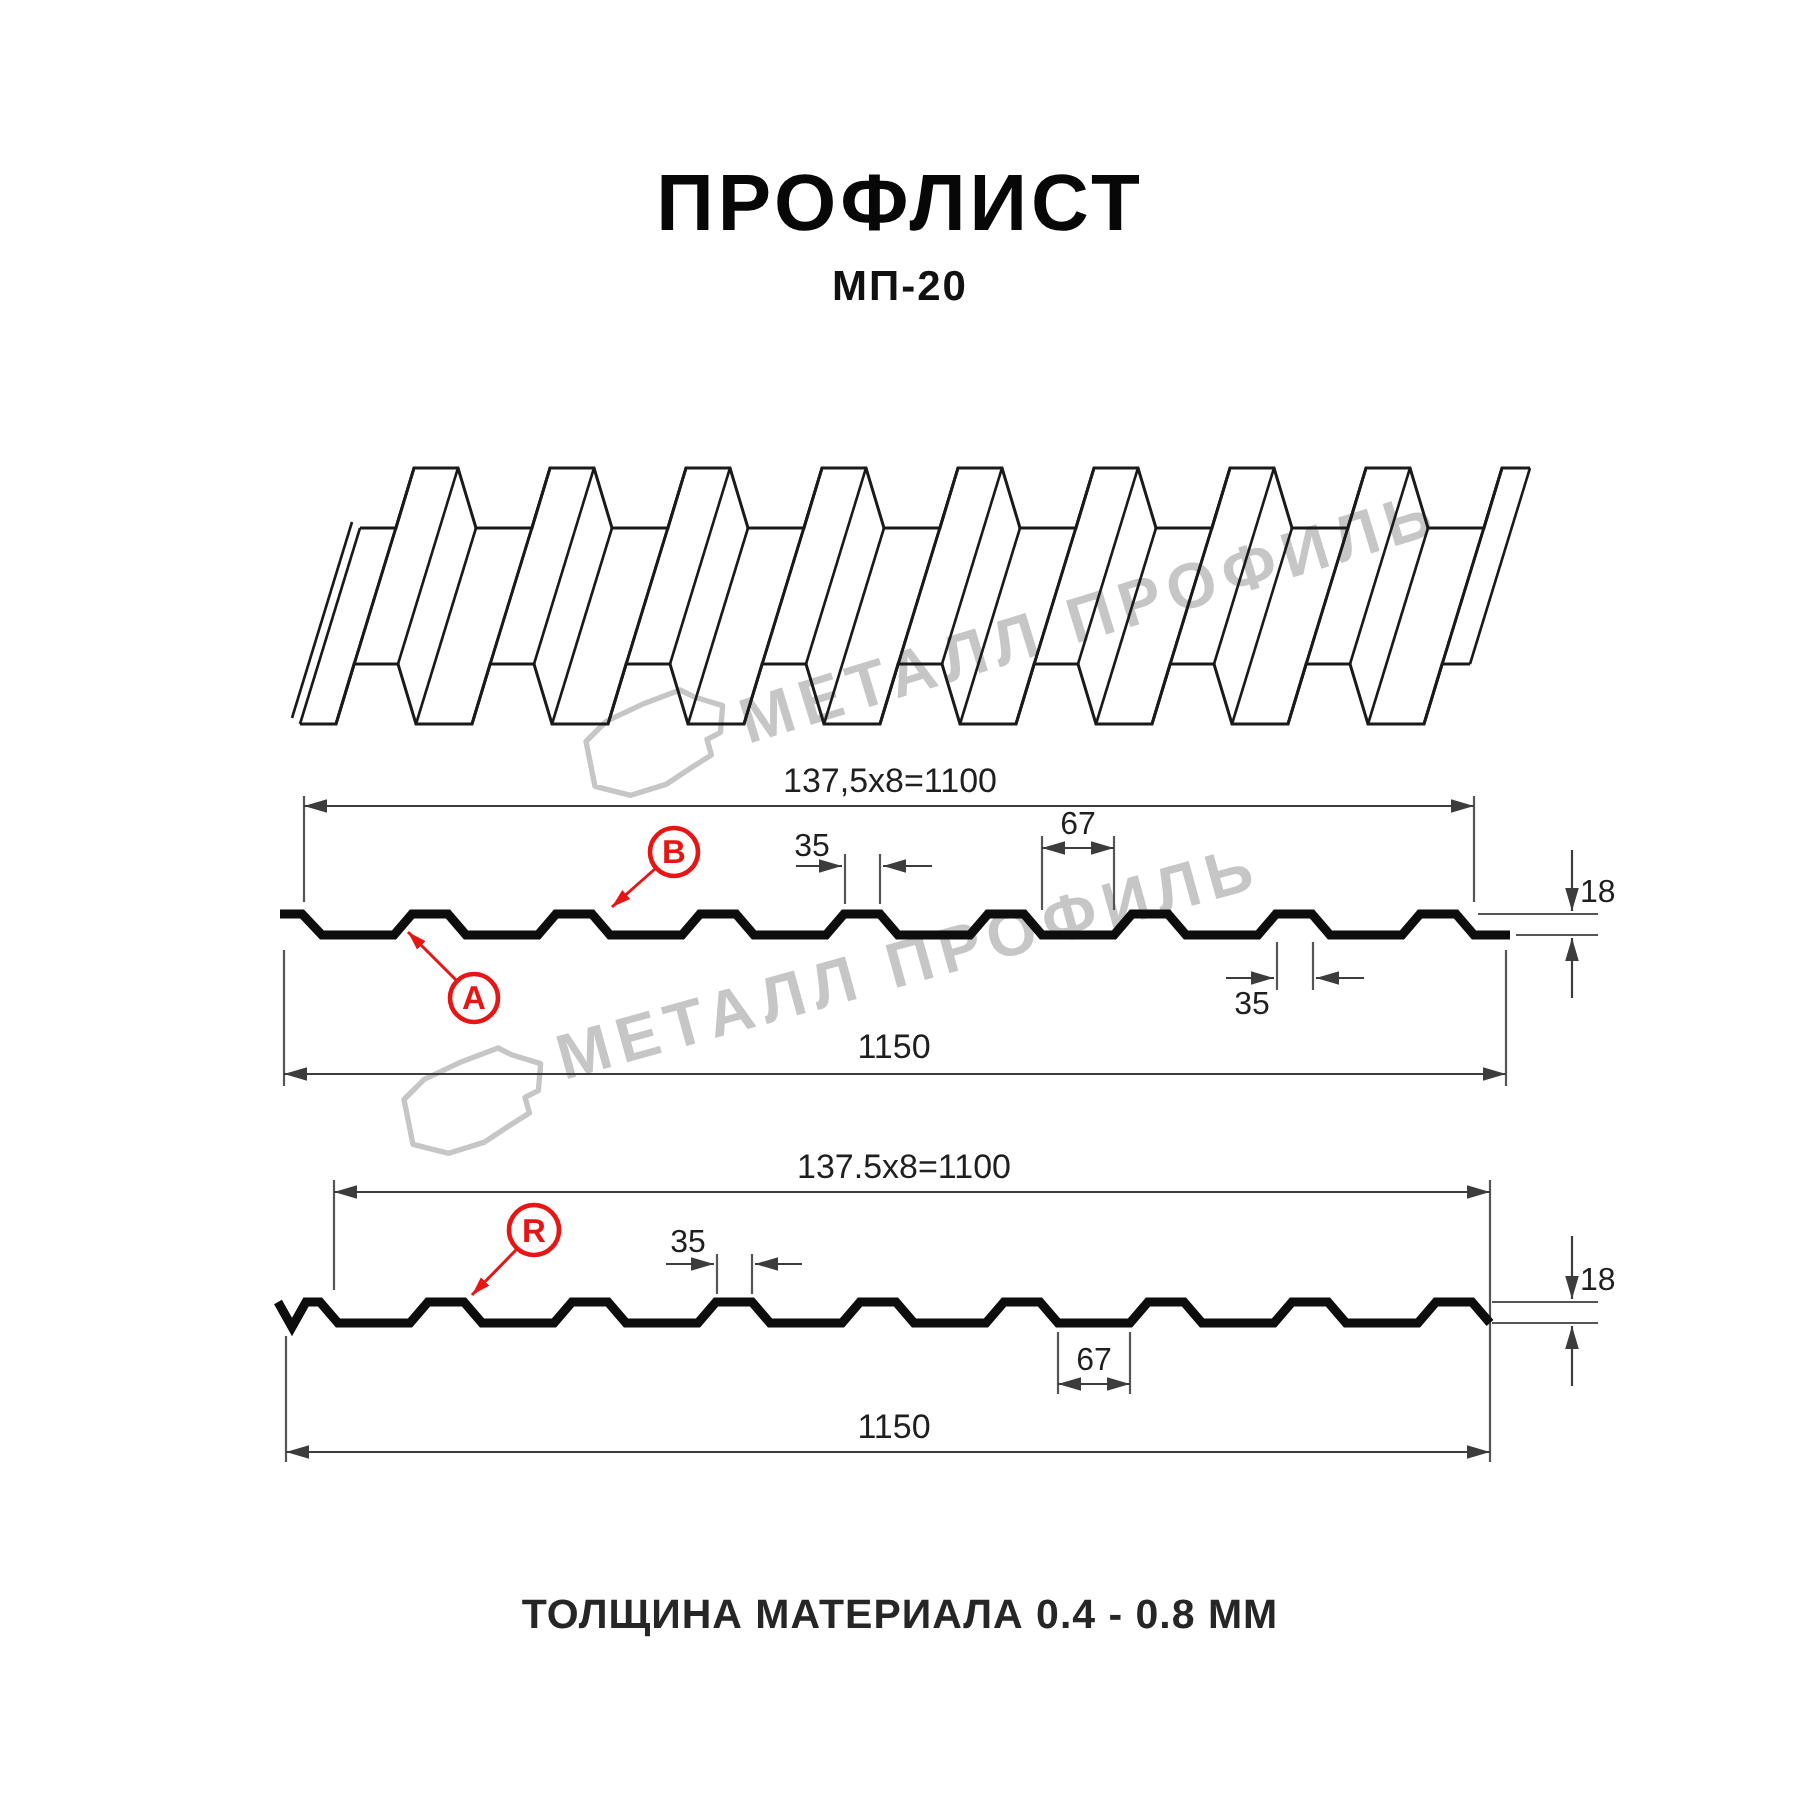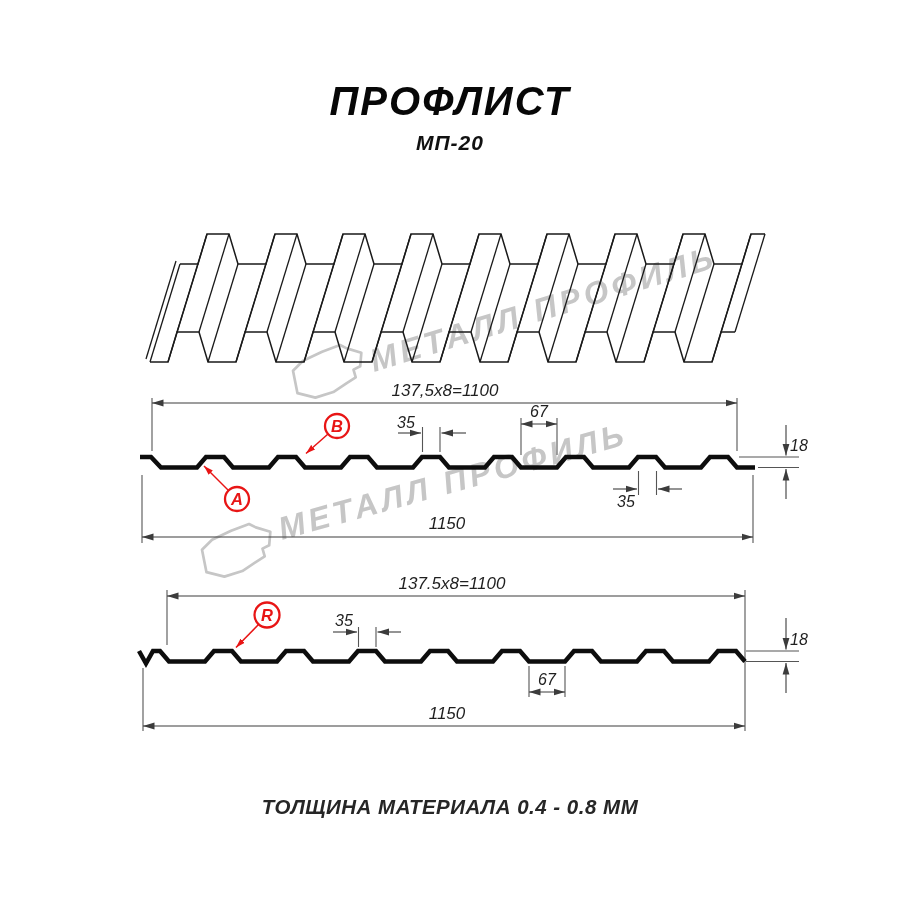--- a/index.html
+++ b/index.html
@@ -1,17 +1,17 @@
 <!DOCTYPE html>
 <html><head>
 <meta charset="utf-8">
 <style>
   html,body{margin:0;padding:0;background:#fff;}
   .stage{position:relative;width:808px;height:900px;background:#0369a1;overflow:hidden;
-         font-family:"Liberation Sans",sans-serif;font-style:italic;}
+         font-family:"Liberation Sans",sans-serif;}
   svg{position:absolute;left:0;top:0;}
   text{font-family:"Liberation Sans",sans-serif;fill:#1f1f1f;}
   .title{font-size:40px;font-weight:bold;letter-spacing:2px;fill:#070707;}
   .subtitle{font-size:21px;font-weight:600;letter-spacing:1px;fill:#111;}
   .footer{font-size:20.5px;font-weight:600;letter-spacing:.5px;fill:#262626;}
   .wm{font-size:32px;font-weight:bold;letter-spacing:4px;fill:#c6c6c6;}
   .wmlogo{stroke:#c6c6c6;stroke-width:2.4;fill:none;stroke-linejoin:round;}
   .thick{stroke:#0d0d0d;stroke-width:4.5;fill:none;stroke-linejoin:miter;}
   .ext{stroke:#555;stroke-width:1.1;fill:none;}
   .dim{stroke:#3c3c3c;stroke-width:1.1;fill:none;}

